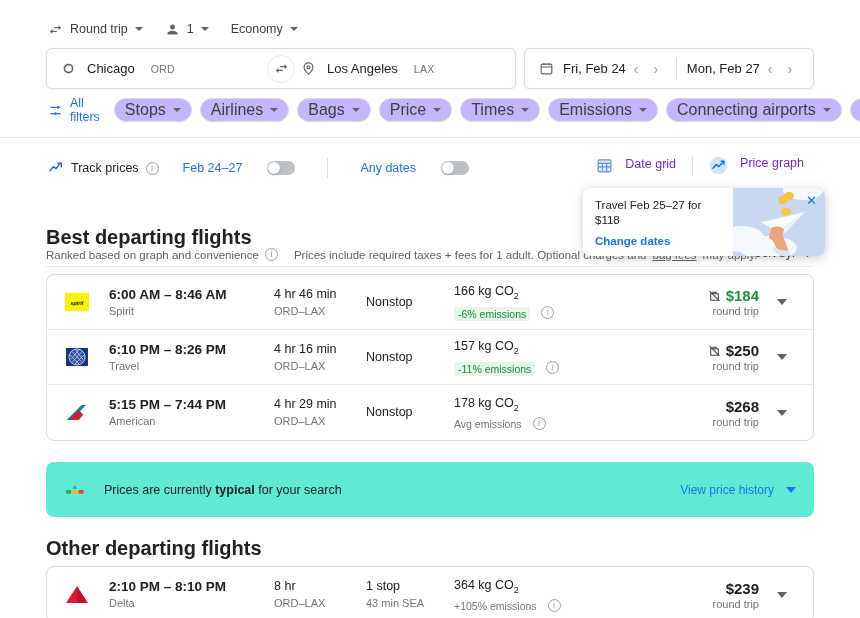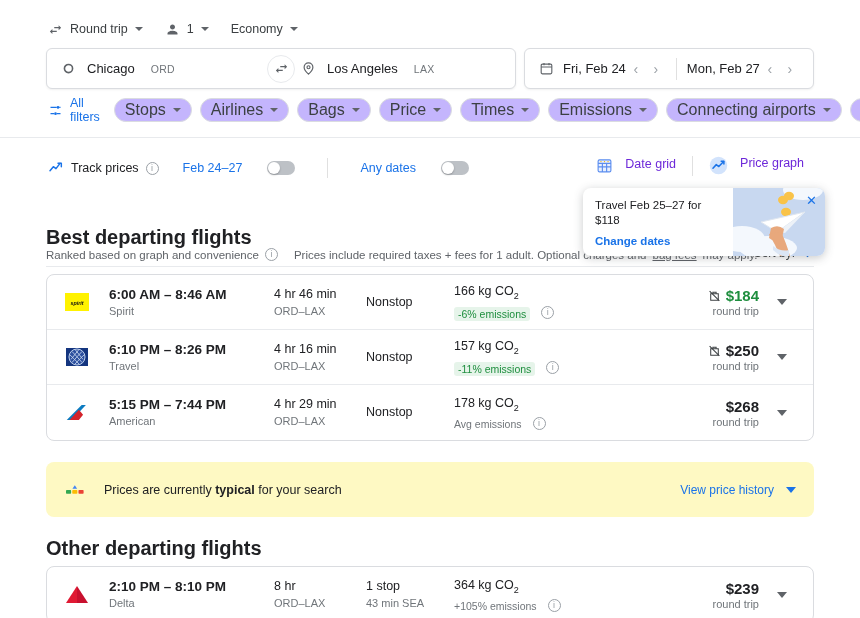--- a/index.html
+++ b/index.html
@@ -207,21 +207,21 @@
   .price-wrap { display: flex; align-items: center; justify-content: flex-end; gap: 5px; }
   .price-sub { font-size: 11px; color: #70757a; margin-top: 1px; }
   .chev {
     width: 0; height: 0; border-left: 5px solid transparent;
     border-right: 5px solid transparent; border-top: 6px solid #5f6368;
   }
 
   
   .insight {
     position: absolute; left: 46px; width: 768px; height: 55px;
-    background: #fef9c3; border-radius: 8px;
+    background: #5eead4; border-radius: 8px;
     display: flex; align-items: center; padding: 0 18px 0 20px;
   }
   .ins-text { font-size: 12.5px; color: #202124; margin-left: 16px; }
   .ins-text b { font-weight: 700; }
   .ins-right {
     margin-left: auto; display: flex; align-items: center; gap: 12px;
     color: #1a73e8; font-size: 12px; cursor: pointer; font-weight: 500;
   }
   .chev-blue {
     width: 0; height: 0; border-left: 5px solid transparent;

